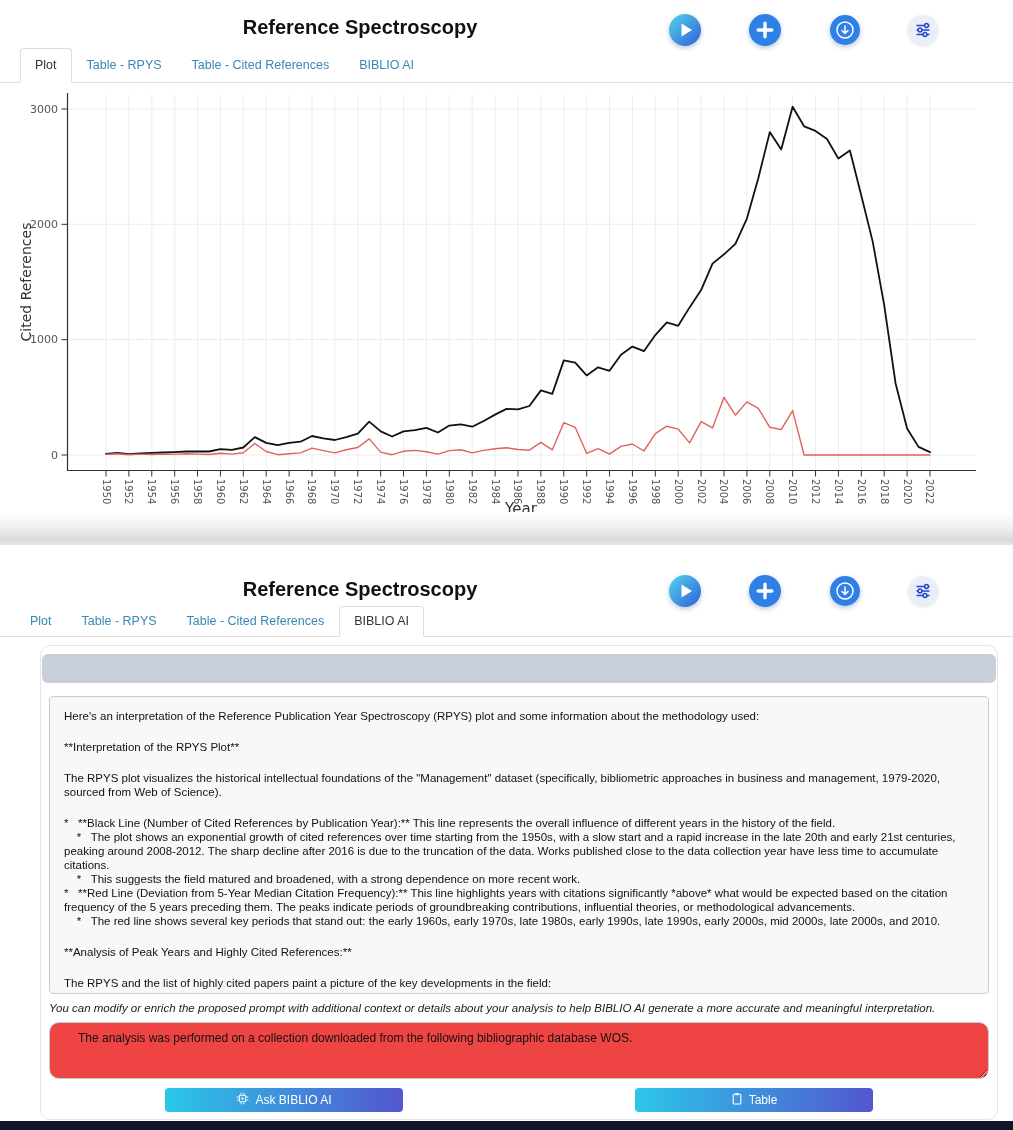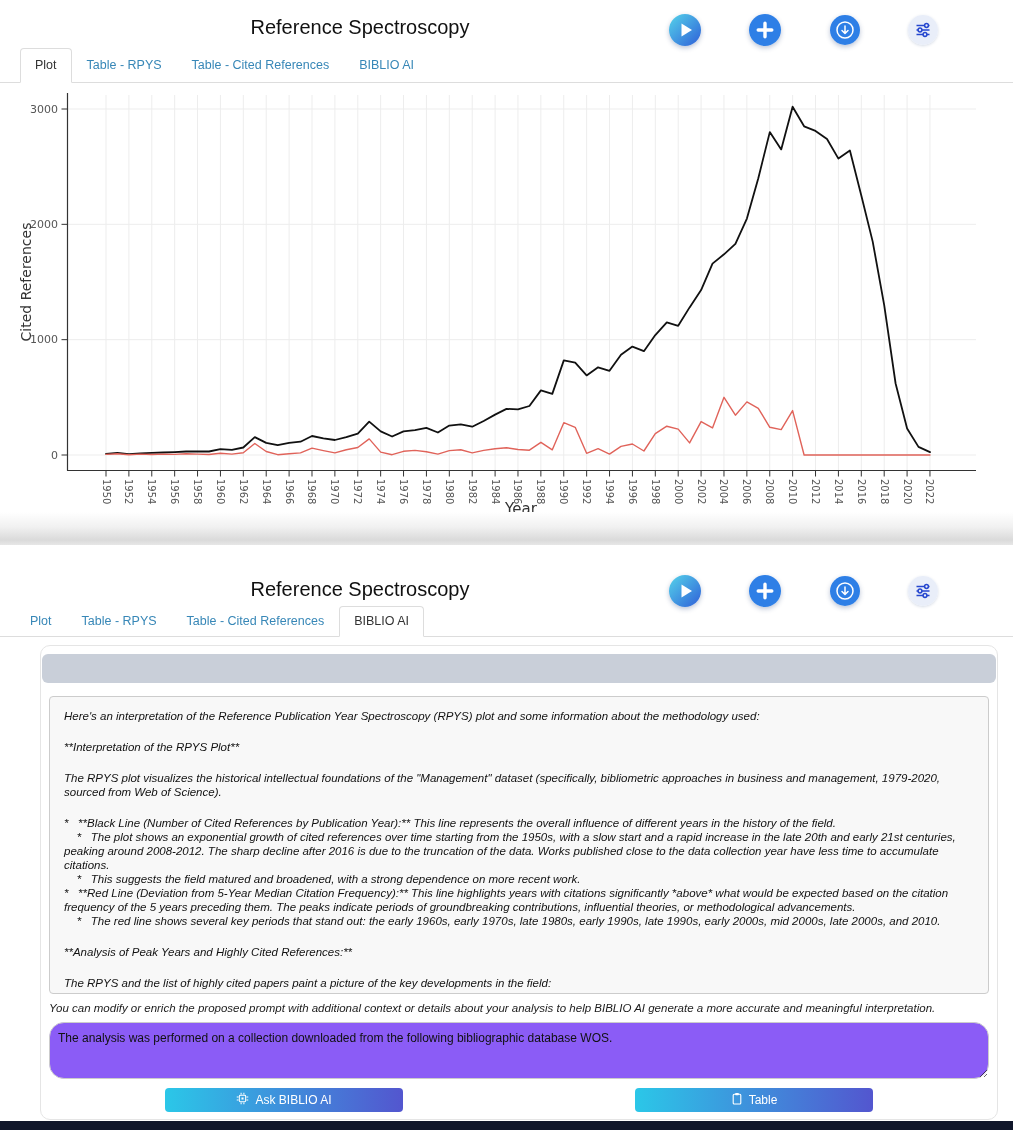--- a/index.html
+++ b/index.html
@@ -1,44 +1,44 @@
 <!DOCTYPE html>
 <html><head>
 <meta charset="utf-8">
 <style>
   html,body{margin:0;padding:0;background:#fff;}
   body{font-family:"Liberation Sans",sans-serif;}
   #page{position:relative;width:1013px;height:1130px;background:#fff;overflow:hidden;}
 
   
-  .app-title{position:absolute;left:110px;width:500px;text-align:center;font-size:20px;font-weight:normal;color:#111;}
+  .app-title{position:absolute;left:110px;width:500px;text-align:center;font-size:20px;font-weight:bold;color:#111;}
   .hdr-buttons{position:absolute;left:669px;width:269px;height:34px;display:flex;justify-content:space-between;align-items:center;}
   .hbtn{border:none;background:none;padding:0;line-height:0;cursor:pointer;border-radius:50%;box-shadow:0 2px 5px rgba(30,60,120,.30);}
   .hbtn.light{box-shadow:0 1px 3px rgba(30,60,120,.18);}
 
   
   .tabbar{position:absolute;left:0;width:1013px;height:35px;border-bottom:1px solid #ddd;box-sizing:border-box;display:flex;padding-left:20px;}
   .tab{padding:9px 14px 8px 14px;font-size:12.5px;color:#3787b7;cursor:pointer;border:1px solid transparent;margin-bottom:-1px;background:transparent;border-radius:4px 4px 0 0;white-space:nowrap;}
   .tab.active{background:#fff;border:1px solid #ddd;border-bottom-color:#fff;color:#333;}
 
   
   .chart-wrap{position:absolute;left:0;top:85px;width:1013px;height:445px;}
 
   
   .seam{position:absolute;left:0;top:512px;width:1013px;height:33px;
         background:linear-gradient(180deg,#ffffff 0%,#f1f1f1 45%,#dadada 85%,#e7e7e7 100%);}
 
   
   .ai-card{position:absolute;left:40px;top:645px;width:958px;height:475px;border:1px solid #e5e5e5;border-radius:10px;box-sizing:border-box;background:#fff;}
   .ai-bar{position:absolute;left:1px;top:8px;width:954px;height:29px;background:#c9cfd9;border-radius:6px;cursor:pointer;}
   .ai-response{position:absolute;left:8px;top:50px;width:940px;height:298px;background:#f8f8f8;border:1px solid #ccc;border-radius:4px;box-sizing:border-box;padding:12px 14px;overflow:hidden;color:#111;}
-  .resp-line{font-size:11.5px;line-height:14px;white-space:pre-wrap;font-style:italic;}
+  .resp-line{font-size:11.5px;line-height:14px;white-space:pre-wrap;}
   .resp-line.blank{height:17px;}
   .ai-note{position:absolute;left:8px;top:356px;width:944px;font-size:11.5px;font-style:italic;color:#1c1c1c;}
-  .ai-prompt{position:absolute;left:8px;top:376px;width:940px;height:57px;box-sizing:border-box;border:1px solid #ccc;border-radius:15px;font-size:12px;line-height:1.4;padding:7px 8px;resize:vertical;font-family:"Liberation Sans",sans-serif;color:#111;background:#8b5cf6;}
+  .ai-prompt{position:absolute;left:8px;top:376px;width:940px;height:57px;box-sizing:border-box;border:1px solid #ccc;border-radius:10px;font-size:12px;line-height:1.4;padding:7px 28px;resize:vertical;font-family:"Liberation Sans",sans-serif;color:#111;background:#ef4444;}
   .ai-actions{position:absolute;left:8px;top:442px;width:940px;display:flex;}
   .ai-actions .col{flex:1;display:flex;justify-content:center;}
   .ai-btn{width:238px;height:24px;border:none;border-radius:4px;background:linear-gradient(90deg,#2bc7e8 0%,#5356cf 100%);color:#fff;font-size:12px;display:flex;align-items:center;justify-content:center;gap:6px;cursor:pointer;font-family:Liberation Sans, sans-serif;}
 
   .bottom-edge{position:absolute;left:0;top:1121px;width:1013px;height:9px;background:#10162a;}
 </style>
 </head>
 <body>
 
 <div id="page">

